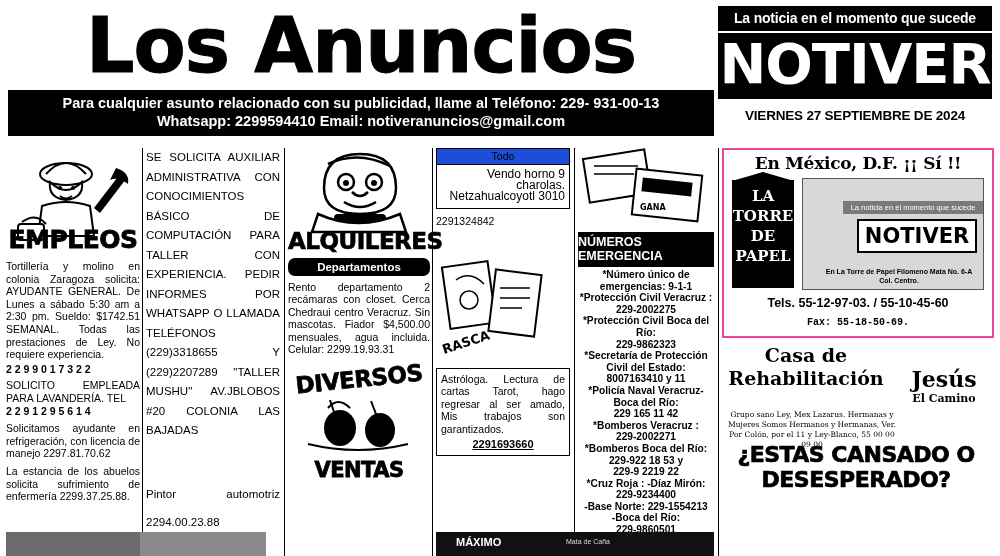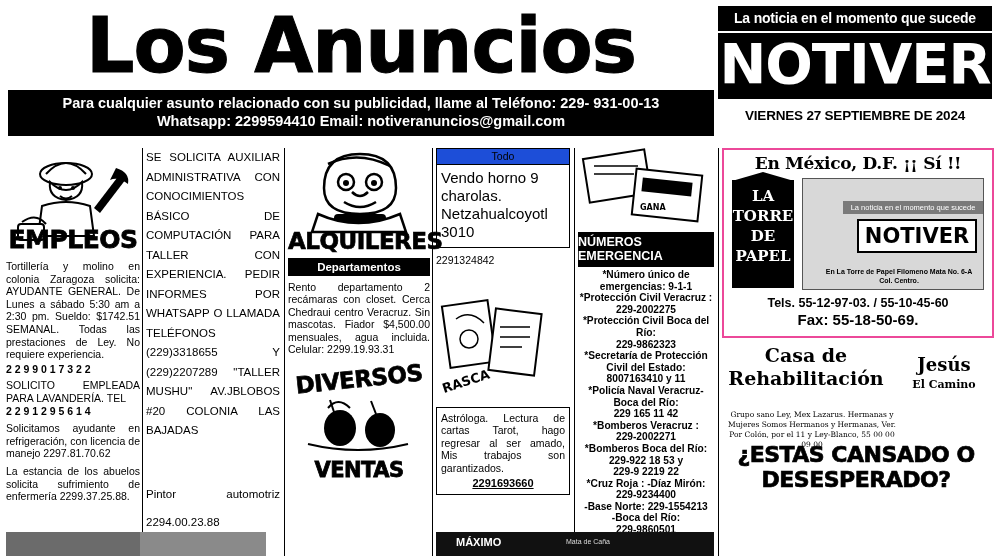--- a/index.html
+++ b/index.html
@@ -83,41 +83,41 @@
   }
 
   
   .alq-word {
     text-align:center; font-family:"DejaVu Sans", sans-serif;
     font-weight:bold; font-size:23px; letter-spacing:-0.5px;
     -webkit-text-stroke:0.7px #000;
   }
   .black-strip {
     background:#000; color:#fff; text-align:center;
-    font-size:11.5px; font-weight:bold; padding:2.5px 0 3px 0; margin:4px 0 5px 0;
+    font-size:11.5px; font-weight:bold; padding:2.5px 0 3px 0; margin:4px 0 5px 0;border-radius:7px;
   }
   .ventas-word {
     text-align:center; font-family:"DejaVu Sans", sans-serif;
     font-weight:bold; font-size:21px; letter-spacing:-0.5px;
     -webkit-text-stroke:0.8px #000;
   }
   .diversos-word {
     text-align:center; font-family:"DejaVu Sans", sans-serif;
     font-weight:bold; font-size:23px; letter-spacing:-0.5px;
     transform:rotate(-6deg);
     -webkit-text-stroke:0.7px #000;
   }
 
   
   .box { border:1px solid #000; }
   .box-head {
     background:#1d4ed8; text-align:center; font-size:10.5px;
     border-bottom:1px solid #000; padding:1px 0 2px 0;
   }
-  .box-body { padding:4px 4px 6px 4px; font-size:15px; line-height:18px; }
+  .box-body { padding:4px 4px 6px 4px; font-size:12px; line-height:11px;text-align:right; }
 
   .astro-box { border:1px solid #000; padding:4px 4px 5px 4px; }
   .astro-box .t { font-size:10.5px; line-height:12.6px; text-align:justify; }
   .astro-box .num { text-align:center; font-weight:bold; font-size:11px; text-decoration:underline; margin-top:2px;}
 
   
   .emg-head {
     background:#000; color:#fff; 
     font-weight:bold; font-size:12.5px; padding:3px 0 4px 0;
   }
@@ -159,37 +159,37 @@
   .news-thumb .btm {
     position:absolute; left:16px; bottom:4px; width:160px;
     font-size:7px; text-align:center; font-weight:bold; line-height:9px;
   }
   .ad-mexico .tels {
     position:absolute; left:0; right:0; bottom:26px; text-align:center;
     font-weight:bold; font-size:12.5px;
   }
   .ad-mexico .fax {
     position:absolute; left:0; right:0; bottom:8px; text-align:center;
-    font-weight:bold; font-size:15px;
+    font-weight:bold; font-size:10px;font-family:Liberation Mono, monospace;
   }
 
   .ad-casa { position:relative; height:200px; padding-top:6px; }
   .casa-title {
     font-family:"DejaVu Serif", serif; font-weight:bold;
     font-size:19px; line-height:23px; text-align:center; width:168px;
   }
   .casa-sub {
     font-size:7.5px; text-align:center; width:180px; margin-top:20px; line-height:10px;
     font-family:"DejaVu Serif", serif;
   }
   .jesus {
     position:absolute; right:4px; top:14px; width:92px; text-align:center;
     font-family:"DejaVu Serif", serif; font-weight:bold;
   }
-  .jesus .j1 { font-size:18px; line-height:26px; }
+  .jesus .j1 { font-size:22px; line-height:26px;margin-top:14px; }
   .jesus .j2 { font-size:11px; line-height:13px; }
   .cansado {
     position:absolute; left:0; top:104px; width:268px; text-align:center;
     font-family:"DejaVu Sans", sans-serif; font-weight:bold;
     font-size:22px; line-height:25px; letter-spacing:-0.5px;
     -webkit-text-stroke:0.7px #000;
   }
   .casa-body {
     position:absolute; left:2px; top:162px; width:266px;
     font-size:11.5px; line-height:14px; text-align:center;

